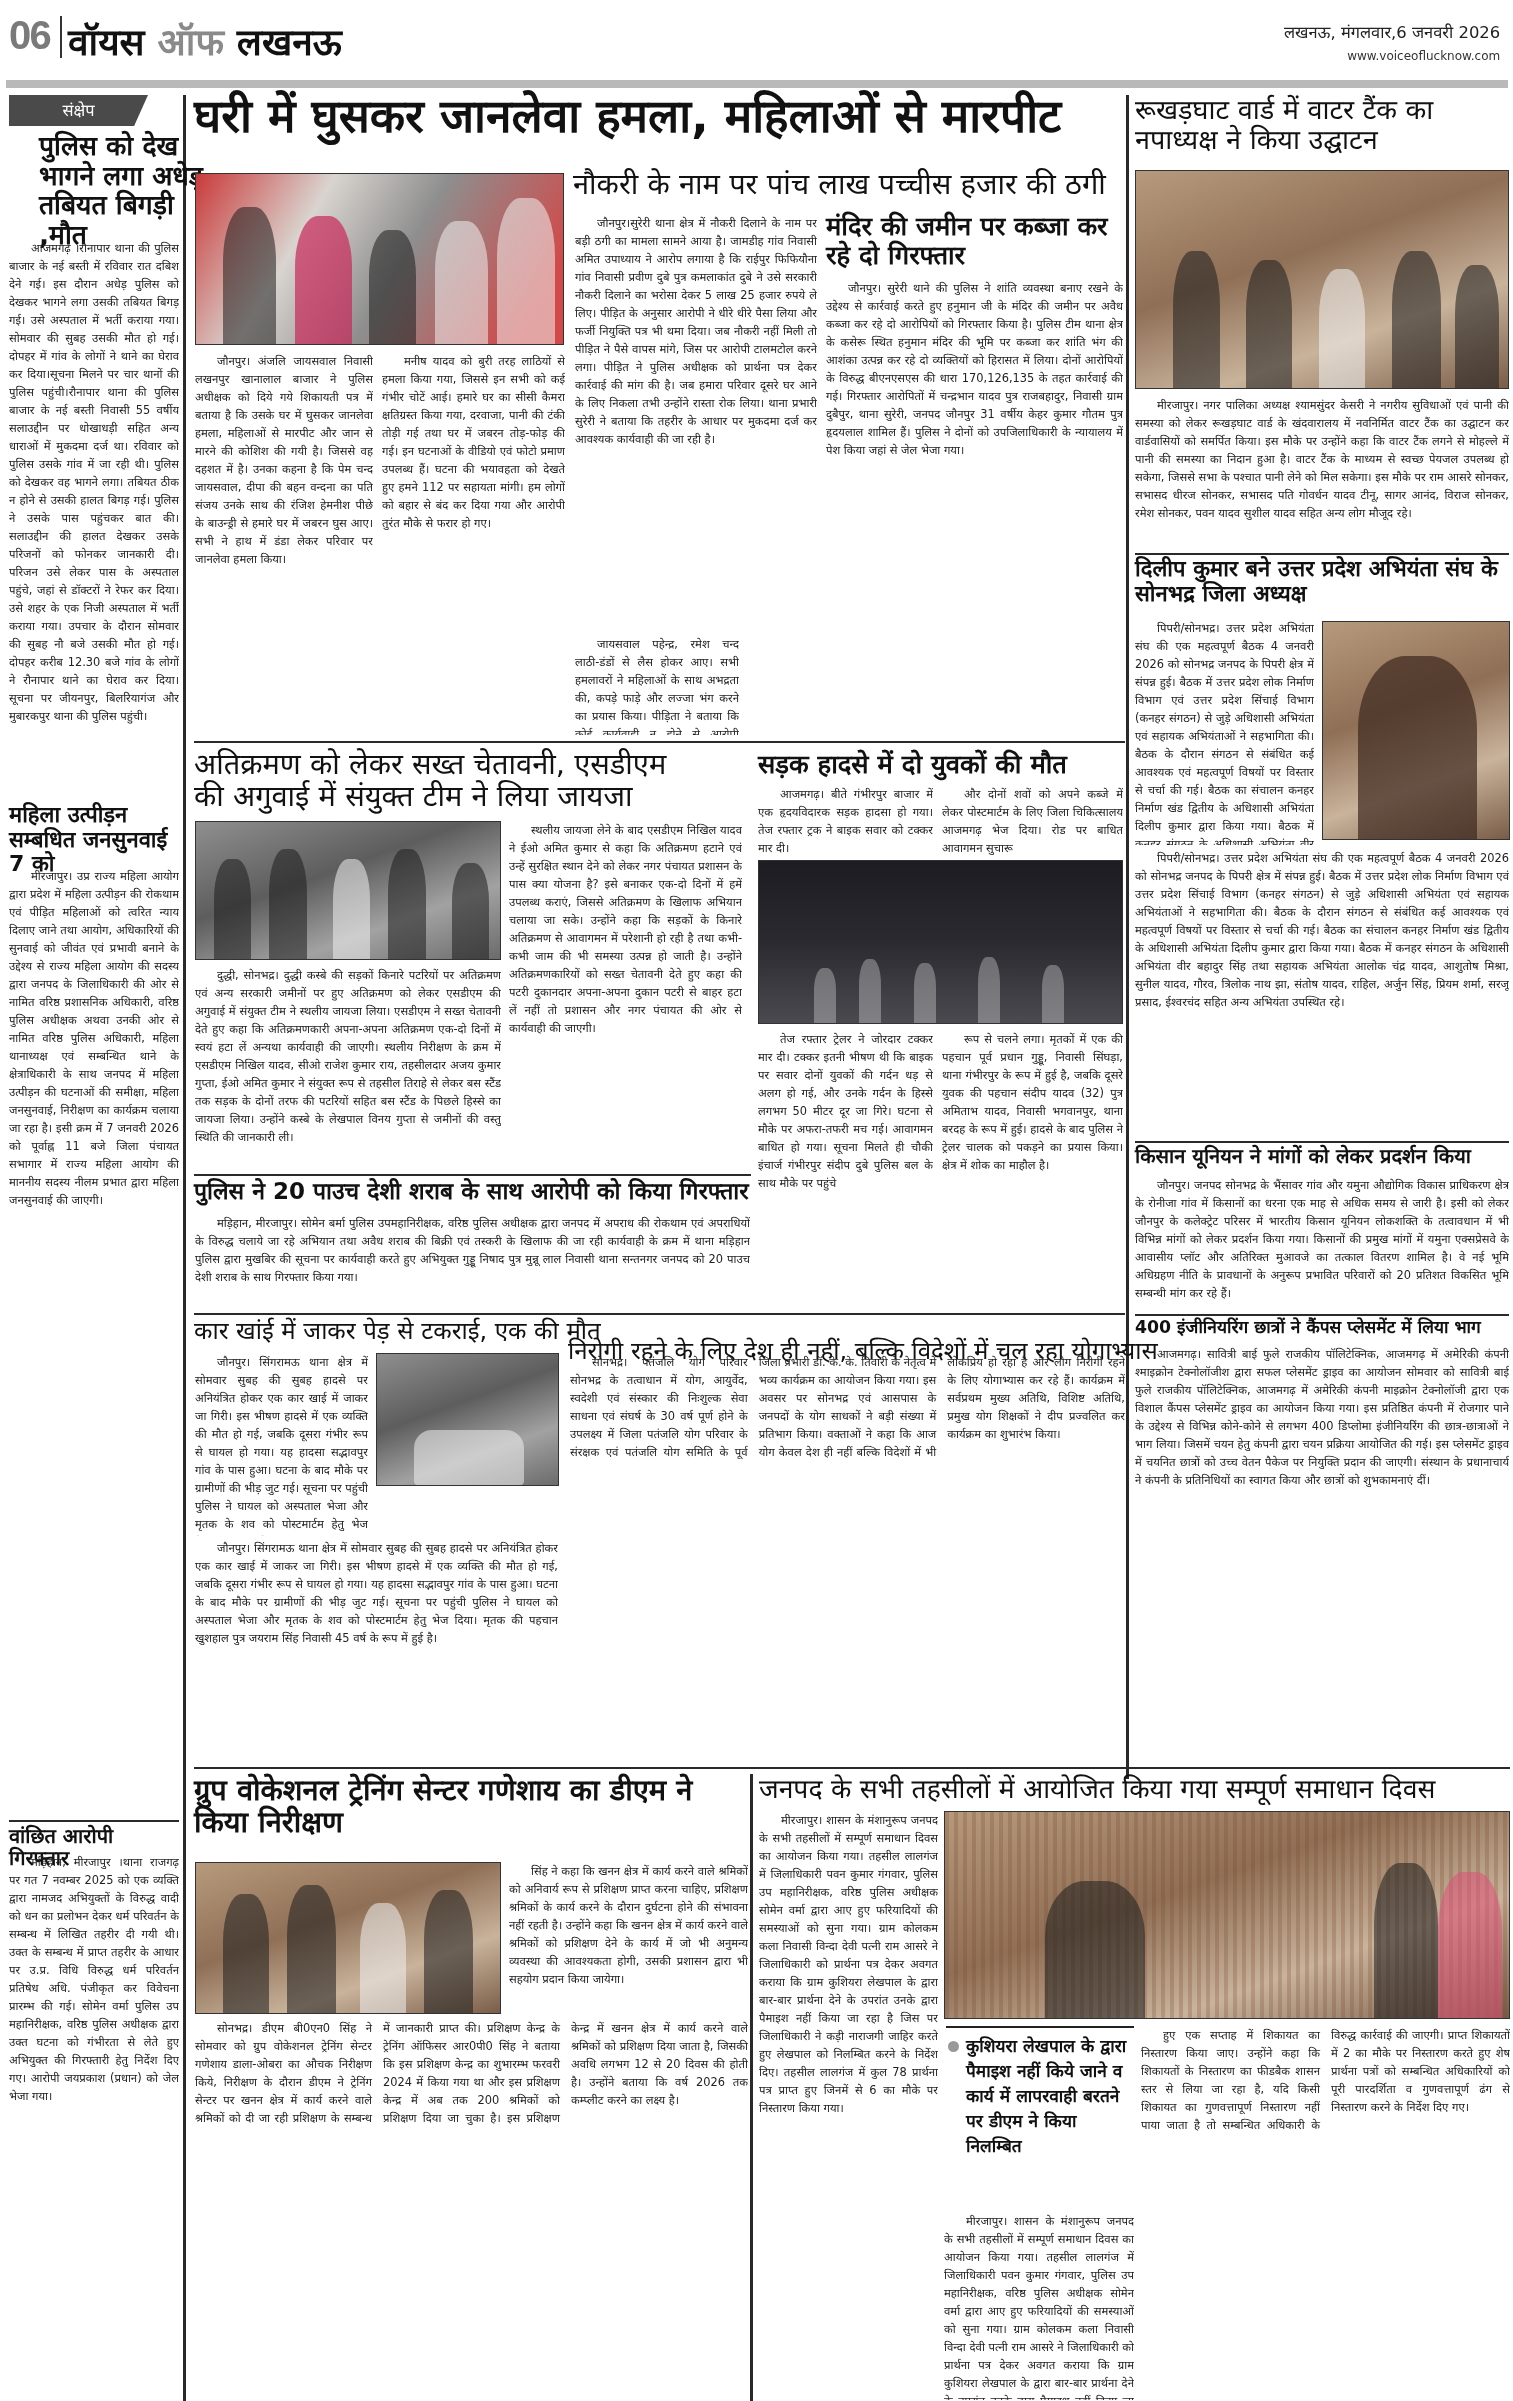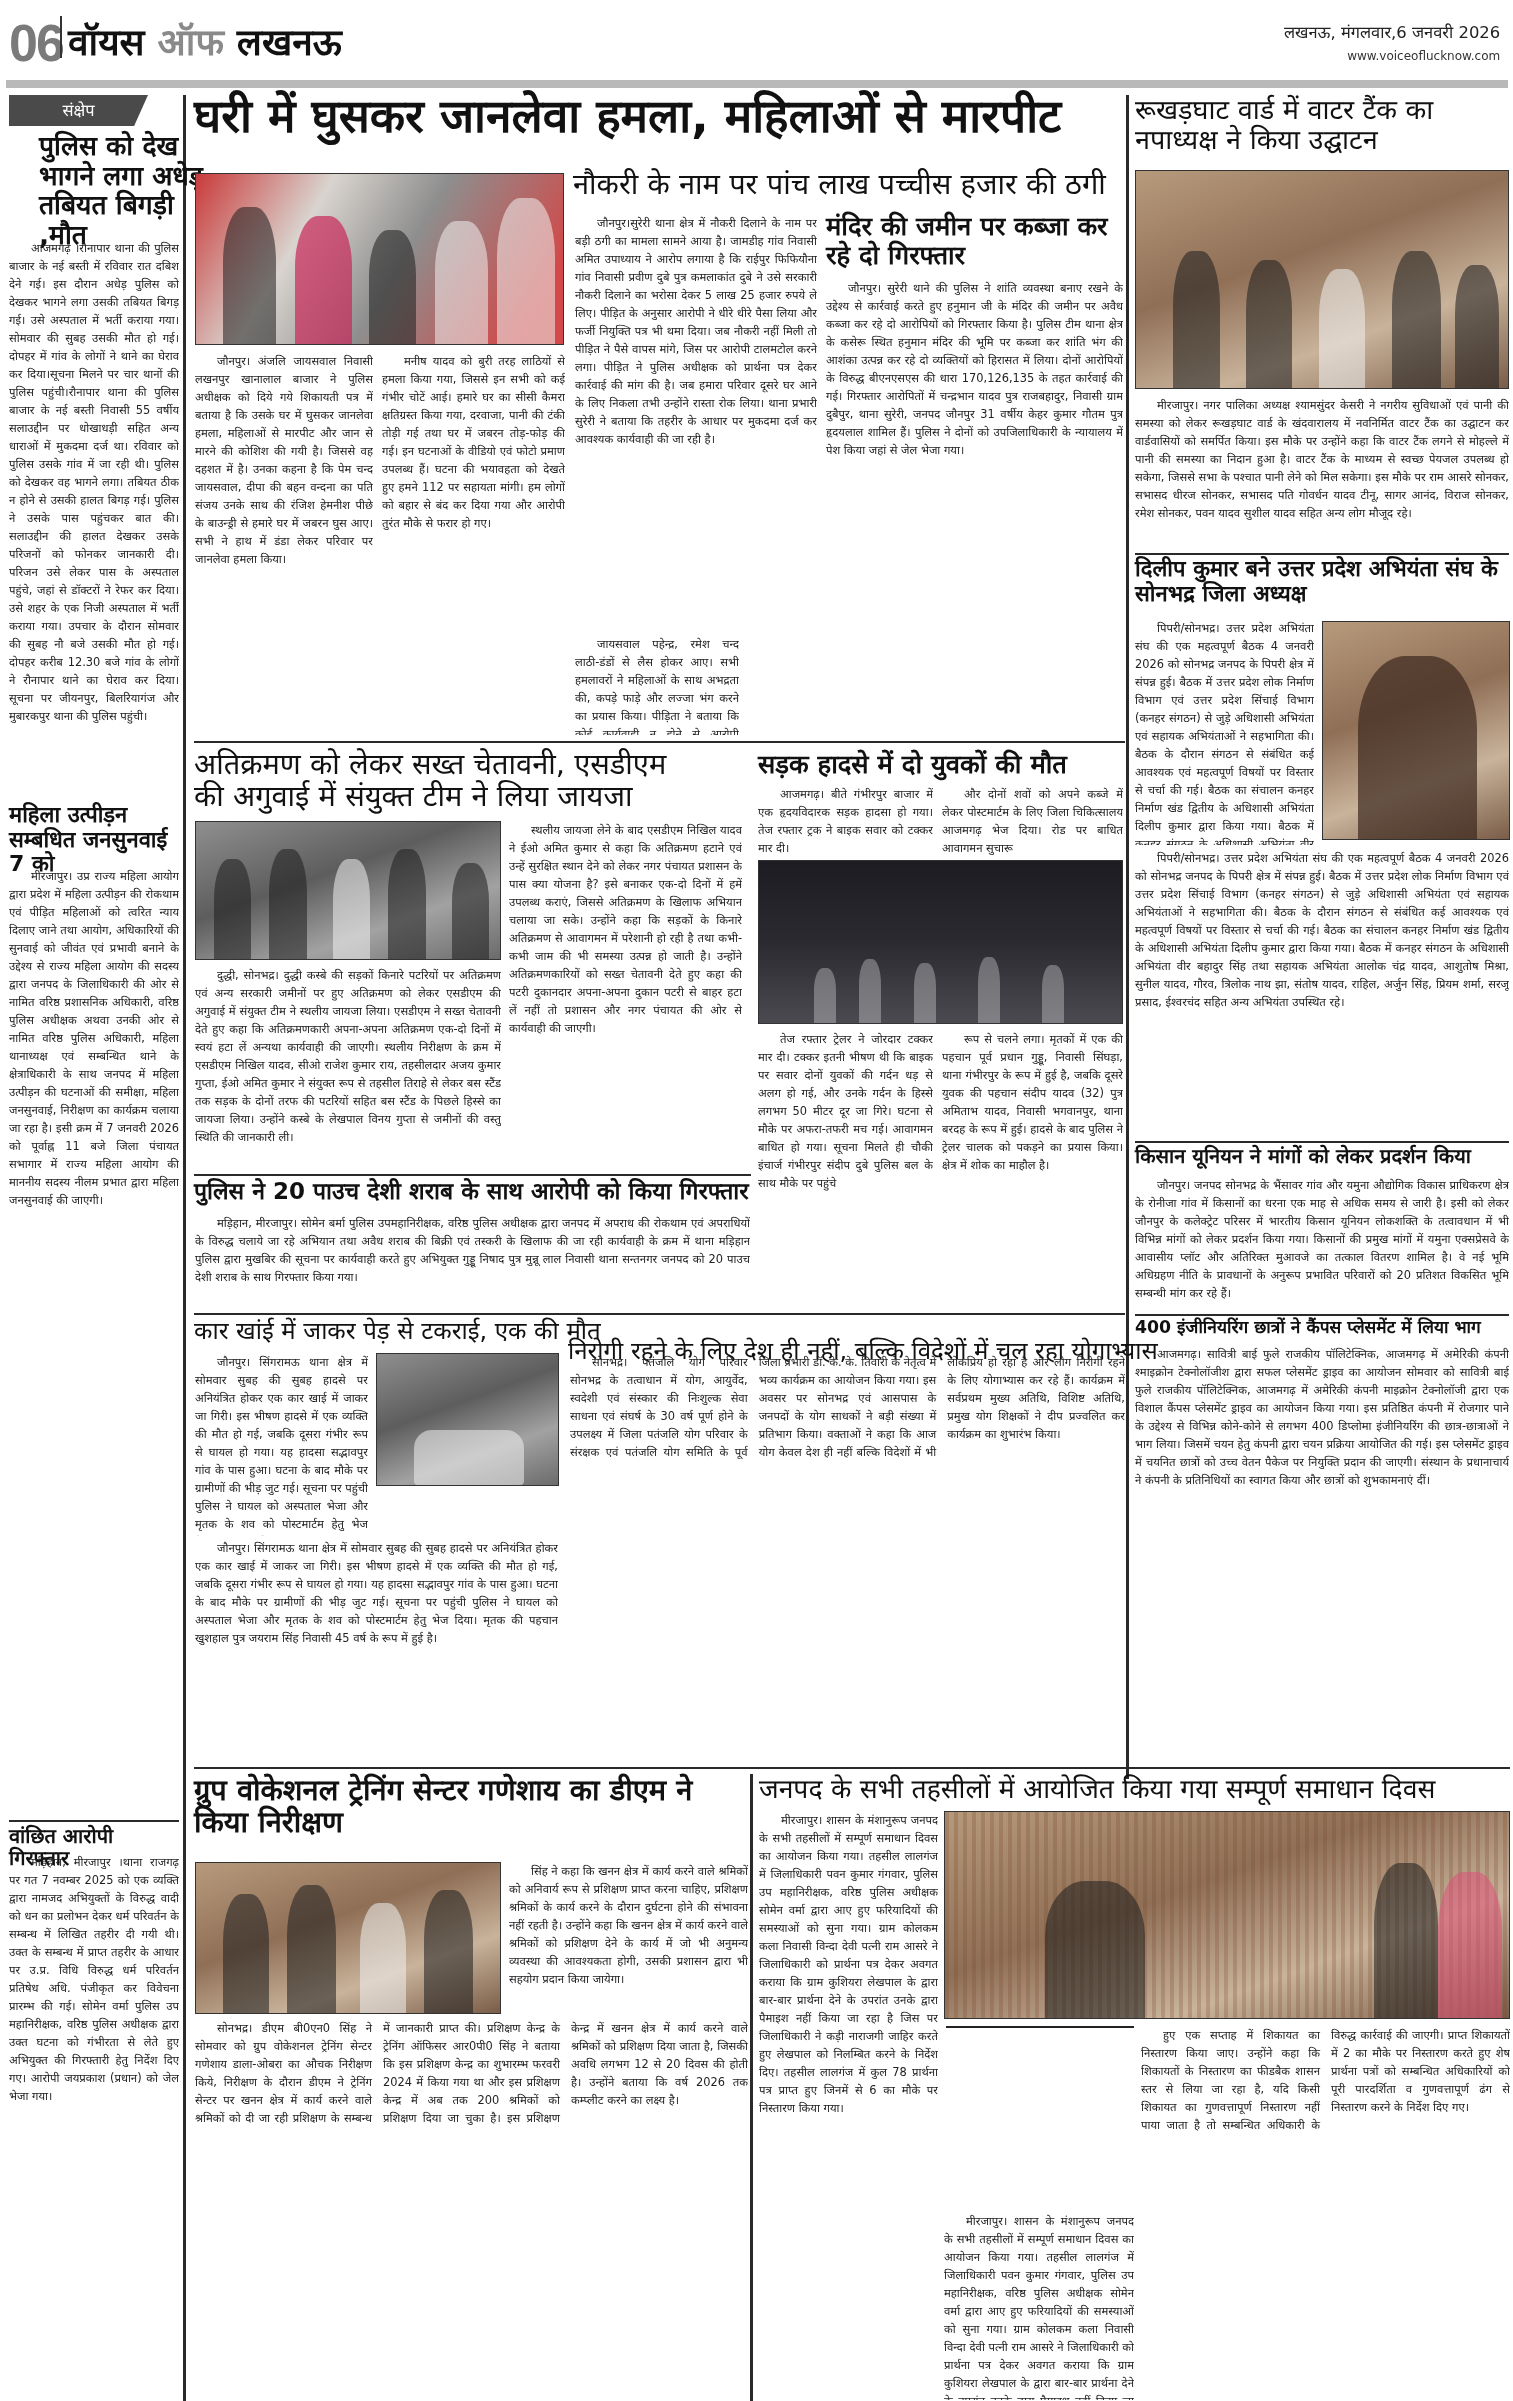--- a/index.html
+++ b/index.html
@@ -1,20 +1,20 @@
 <!DOCTYPE html>
 <html style="font-size:14.6px"><head>
 <meta charset="utf-8">
 <style>
   * { box-sizing: border-box; margin: 0; padding: 0; }
   html, body { width: 1513px; height: 2401px; background: #ffffff; overflow: hidden; }
   body { font-family: "DejaVu Sans", sans-serif; color: #1a1a1a; position: relative; }
   .abs { position: absolute; }
   .masthead { left: 0; top: 0; width: 1513px; height: 84px; }
-  .page-num { left: 9px; top: 12.8px; font-size: 52px; font-weight: bold; color: #7a7a7a; font-family: "Liberation Sans", sans-serif; letter-spacing: -1.8px; }
+  .page-num { left: 9px; top: 12.8px; font-size: 40px; font-weight: bold; color: #7a7a7a; font-family: "Liberation Sans", sans-serif; letter-spacing: -1.8px; }
   .page-sep { left: 60px; top: 16.4px; width: 1.8px; height: 42px; background: #333; }
   .brand { left: 68px; top: 14.6px; font-size: 37px; font-weight: bold; color: #111; white-space: nowrap; }
   .brand .mid { color: #8a8a8a; }
   .region { left: 559px; top: 11px; font-size: 40px; font-weight: bold; color: #444; white-space: nowrap; letter-spacing: -0.9px; }
   .dateline { right: 12.8px; top: 20px; font-size: 16.4px; color: #222; white-space: nowrap; text-align: right; }
   .website { right: 12.8px; top: 49px; font-size: 12px; color: #333; }
   .mast-rule { left: 5.5px; top: 80px; width: 1502px; height: 8.2px; background: #b9b9b9; }
 
   .col-rule { width: 2.7px; background: #2a2a2a; }
   .hr { height: 1.8px; background: #2a2a2a; }
@@ -219,20 +219,21 @@
 <div class="abs body" style="left:759px; top:1811px; width:179px; height:590px;">
     <p>मीरजापुर। शासन के मंशानुरूप जनपद के सभी तहसीलों में सम्पूर्ण समाधान दिवस का आयोजन किया गया। तहसील लालगंज में जिलाधिकारी पवन कुमार गंगवार, पुलिस उप महानिरीक्षक, वरिष्ठ पुलिस अधीक्षक सोमेन वर्मा द्वारा आए हुए फरियादियों की समस्याओं को सुना गया। ग्राम कोलकम कला निवासी विन्दा देवी पत्नी राम आसरे ने जिलाधिकारी को प्रार्थना पत्र देकर अवगत कराया कि ग्राम कुशियरा लेखपाल के द्वारा बार-बार प्रार्थना देने के उपरांत उनके द्वारा पैमाइश नहीं किया जा रहा है जिस पर जिलाधिकारी ने कड़ी नाराजगी जाहिर करते हुए लेखपाल को निलम्बित करने के निर्देश दिए। तहसील लालगंज में कुल 78 प्रार्थना पत्र प्राप्त हुए जिनमें से 6 का मौके पर निस्तारण किया गया।</p>
   </div>
 <div class="abs photo warm" style="left:944px; top:1811px; width:566px; height:208px;">
   <div style="position:absolute; left:0; top:0; right:0; bottom:0; background:repeating-linear-gradient(90deg, rgba(120,70,40,.25) 0 3.7px, transparent 3.7px 9px);"></div>
   <div class="fig" style="left:100px; width:100px; height:137px;"></div>
   <div class="fig" style="left:429px; width:64px; height:155px;"></div>
   <div class="fig light" style="left:493px; width:64px; height:146px; background:rgba(220,80,120,.55);"></div>
 </div>
 <div class="abs bullet-box" style="left:946px; top:2026px; width:188px; height:183px;">
+  <div class="bullet">कुशियरा लेखपाल के द्वारा पैमाइश नहीं किये जाने व कार्य में लापरवाही बरतने पर डीएम ने किया निलम्बित</div>
 </div>
 <div class="abs body" style="left:944px; top:2212px; width:190px; height:188px;">
     <p>मीरजापुर। शासन के मंशानुरूप जनपद के सभी तहसीलों में सम्पूर्ण समाधान दिवस का आयोजन किया गया। तहसील लालगंज में जिलाधिकारी पवन कुमार गंगवार, पुलिस उप महानिरीक्षक, वरिष्ठ पुलिस अधीक्षक सोमेन वर्मा द्वारा आए हुए फरियादियों की समस्याओं को सुना गया। ग्राम कोलकम कला निवासी विन्दा देवी पत्नी राम आसरे ने जिलाधिकारी को प्रार्थना पत्र देकर अवगत कराया कि ग्राम कुशियरा लेखपाल के द्वारा बार-बार प्रार्थना देने के उपरांत उनके द्वारा पैमाइश नहीं किया जा रहा है जिस पर जिलाधिकारी ने कड़ी नाराजगी जाहिर करते हुए लेखपाल को निलम्बित करने के निर्देश दिए। तहसील लालगंज में कुल 78 प्रार्थना पत्र प्राप्त हुए जिनमें से 6 का मौके पर निस्तारण किया गया।</p>
   </div>
 <div class="abs body" style="left:1141px; top:2026px; width:369px; height:374px; column-count:2; column-gap:11px;">
     <p>हुए एक सप्ताह में शिकायत का निस्तारण किया जाए। उन्होंने कहा कि शिकायतों के निस्तारण का फीडबैक शासन स्तर से लिया जा रहा है, यदि किसी शिकायत का गुणवत्तापूर्ण निस्तारण नहीं पाया जाता है तो सम्बन्धित अधिकारी के विरुद्ध कार्रवाई की जाएगी। प्राप्त शिकायतों में 2 का मौके पर निस्तारण करते हुए शेष प्रार्थना पत्रों को सम्बन्धित अधिकारियों को पूरी पारदर्शिता व गुणवत्तापूर्ण ढंग से निस्तारण करने के निर्देश दिए गए।</p>
   </div>
 
 
 </body></html>

